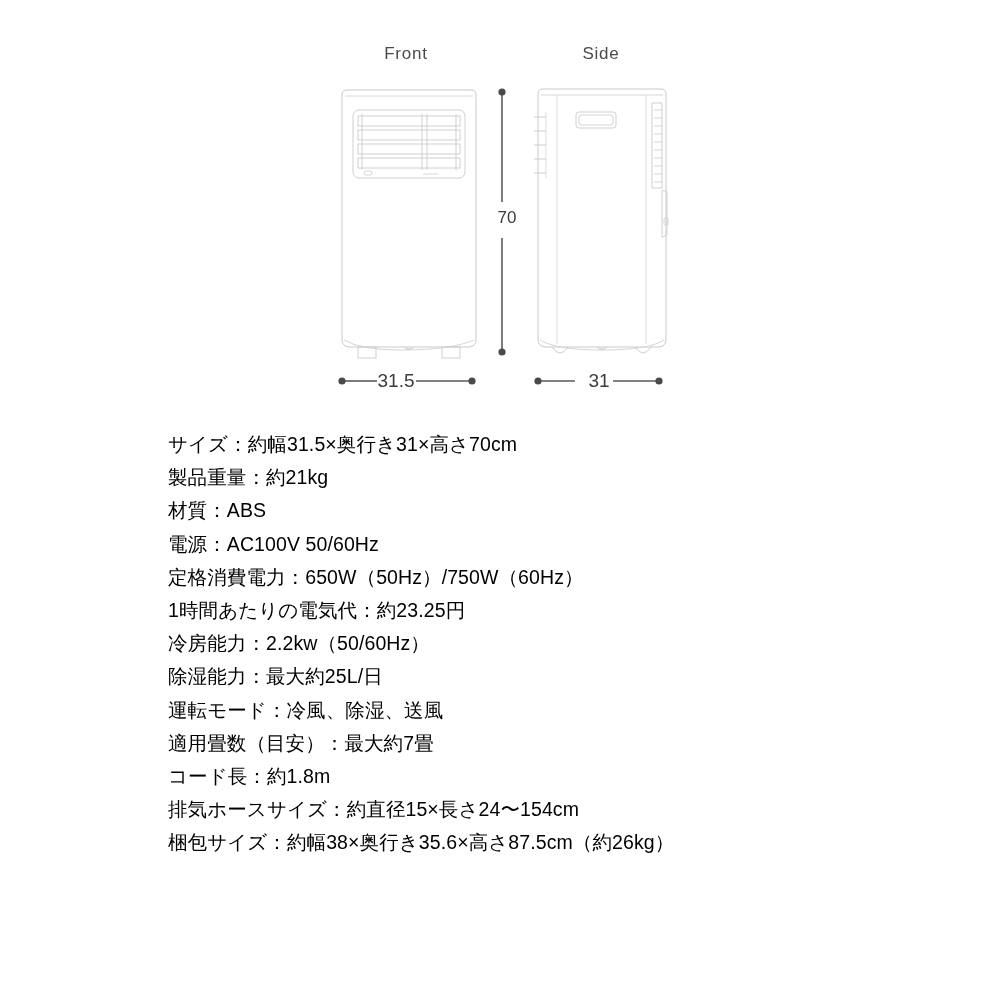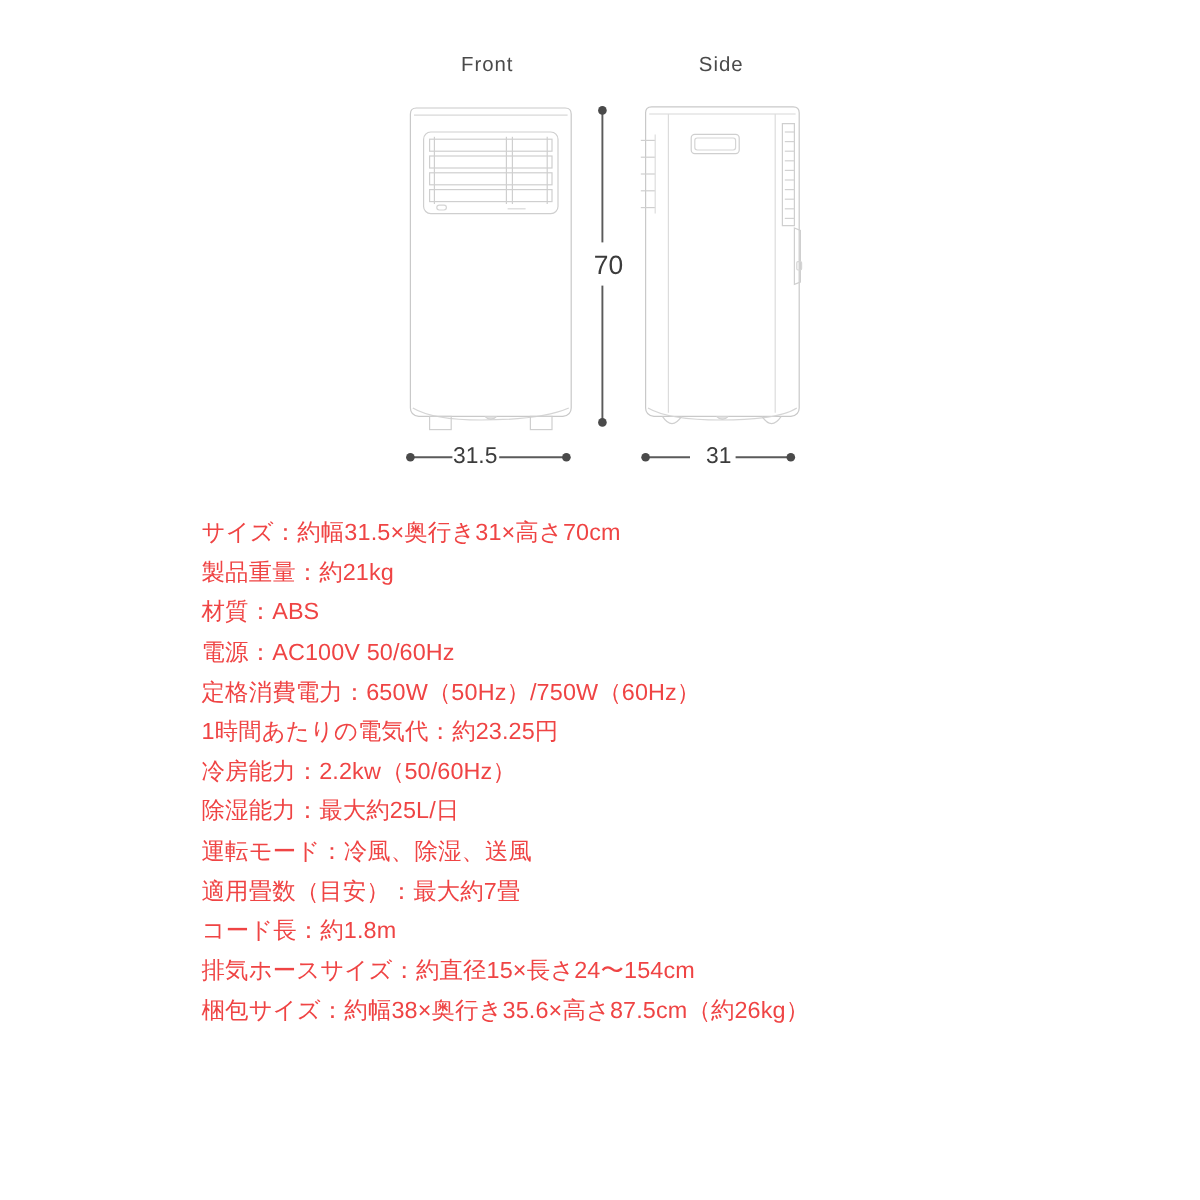--- a/index.html
+++ b/index.html
@@ -41,21 +41,21 @@
     position: absolute;
     font-size: 19px;
     color: #3c3c3c;
     white-space: nowrap;
     text-align: center;
   }
   #dim-height-value {
     left: 486px;
     top: 208px;
     width: 40px;
-    font-size: 22px;
+    font-size: 17px;
   }
   #dim-front-width-value {
     left: 360px;
     top: 370px;
     width: 70px;
   }
   #dim-side-width-value {
     left: 572px;
     top: 370px;
     width: 52px;
@@ -64,21 +64,21 @@
   
   #spec-list {
     position: absolute;
     left: 168px;
     top: 428px;
     width: 800px;
   }
   .spec-line {
     font-size: 19.5px;
     line-height: 33.2px;
-    color: #ef4444;
+    color: #000000;
     white-space: nowrap;
     letter-spacing: 0.1px;
   }
 </style>
 </head>
 <body>
 
 <div id="diagram-area">
 
   <div class="view-label" id="front-view-label">Front</div>

